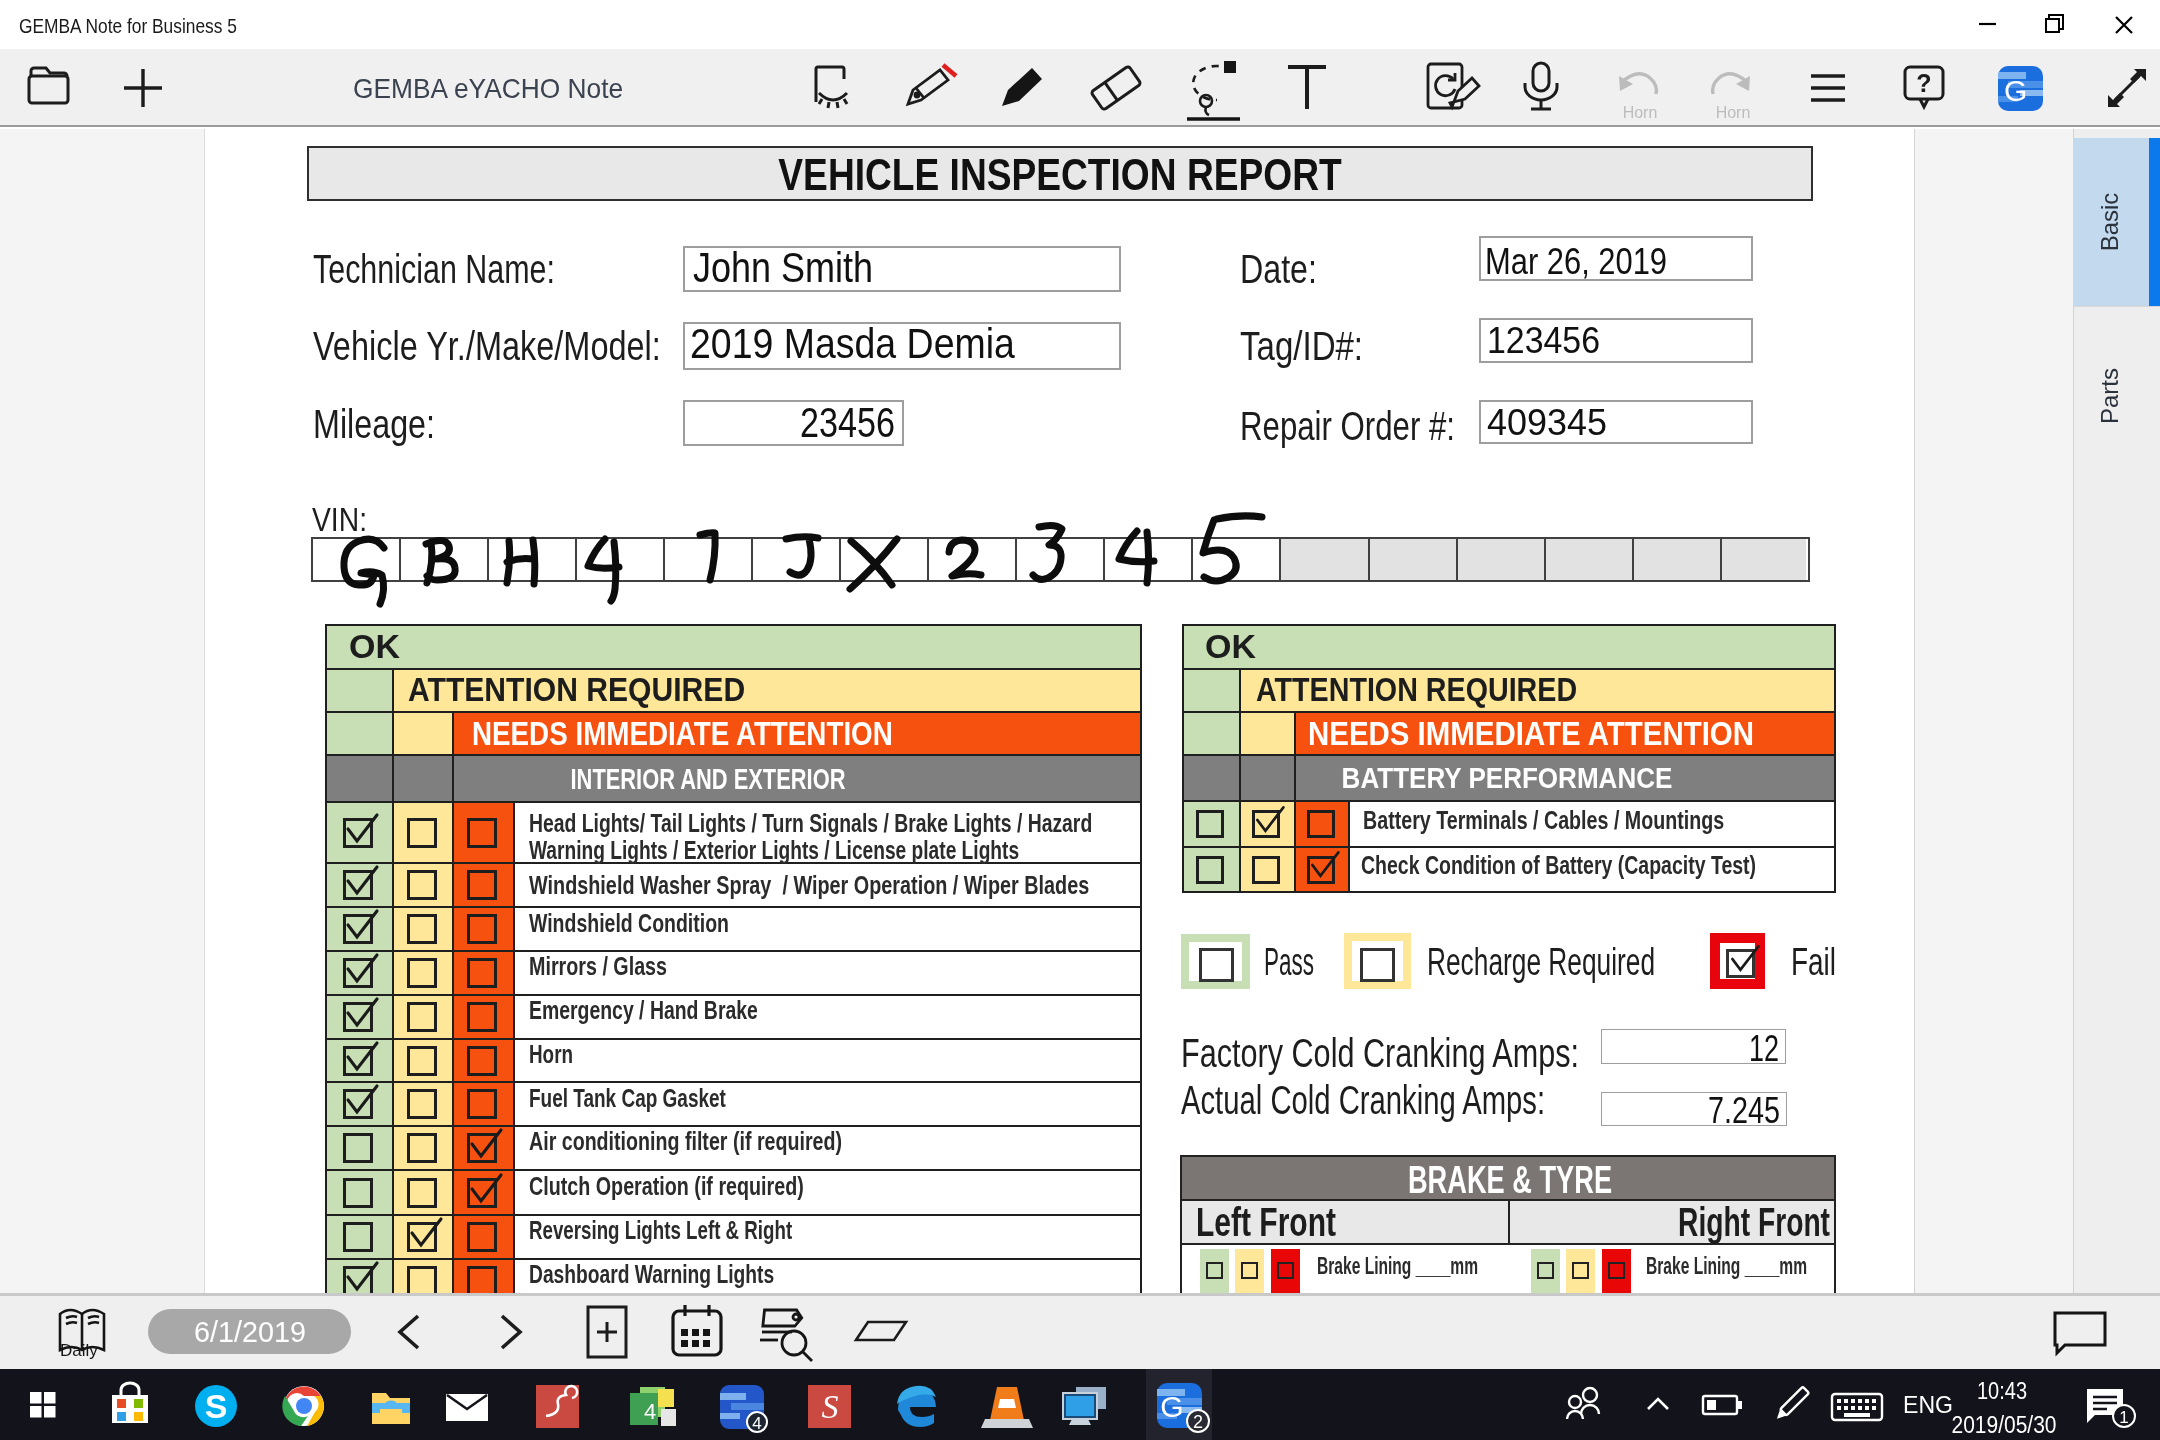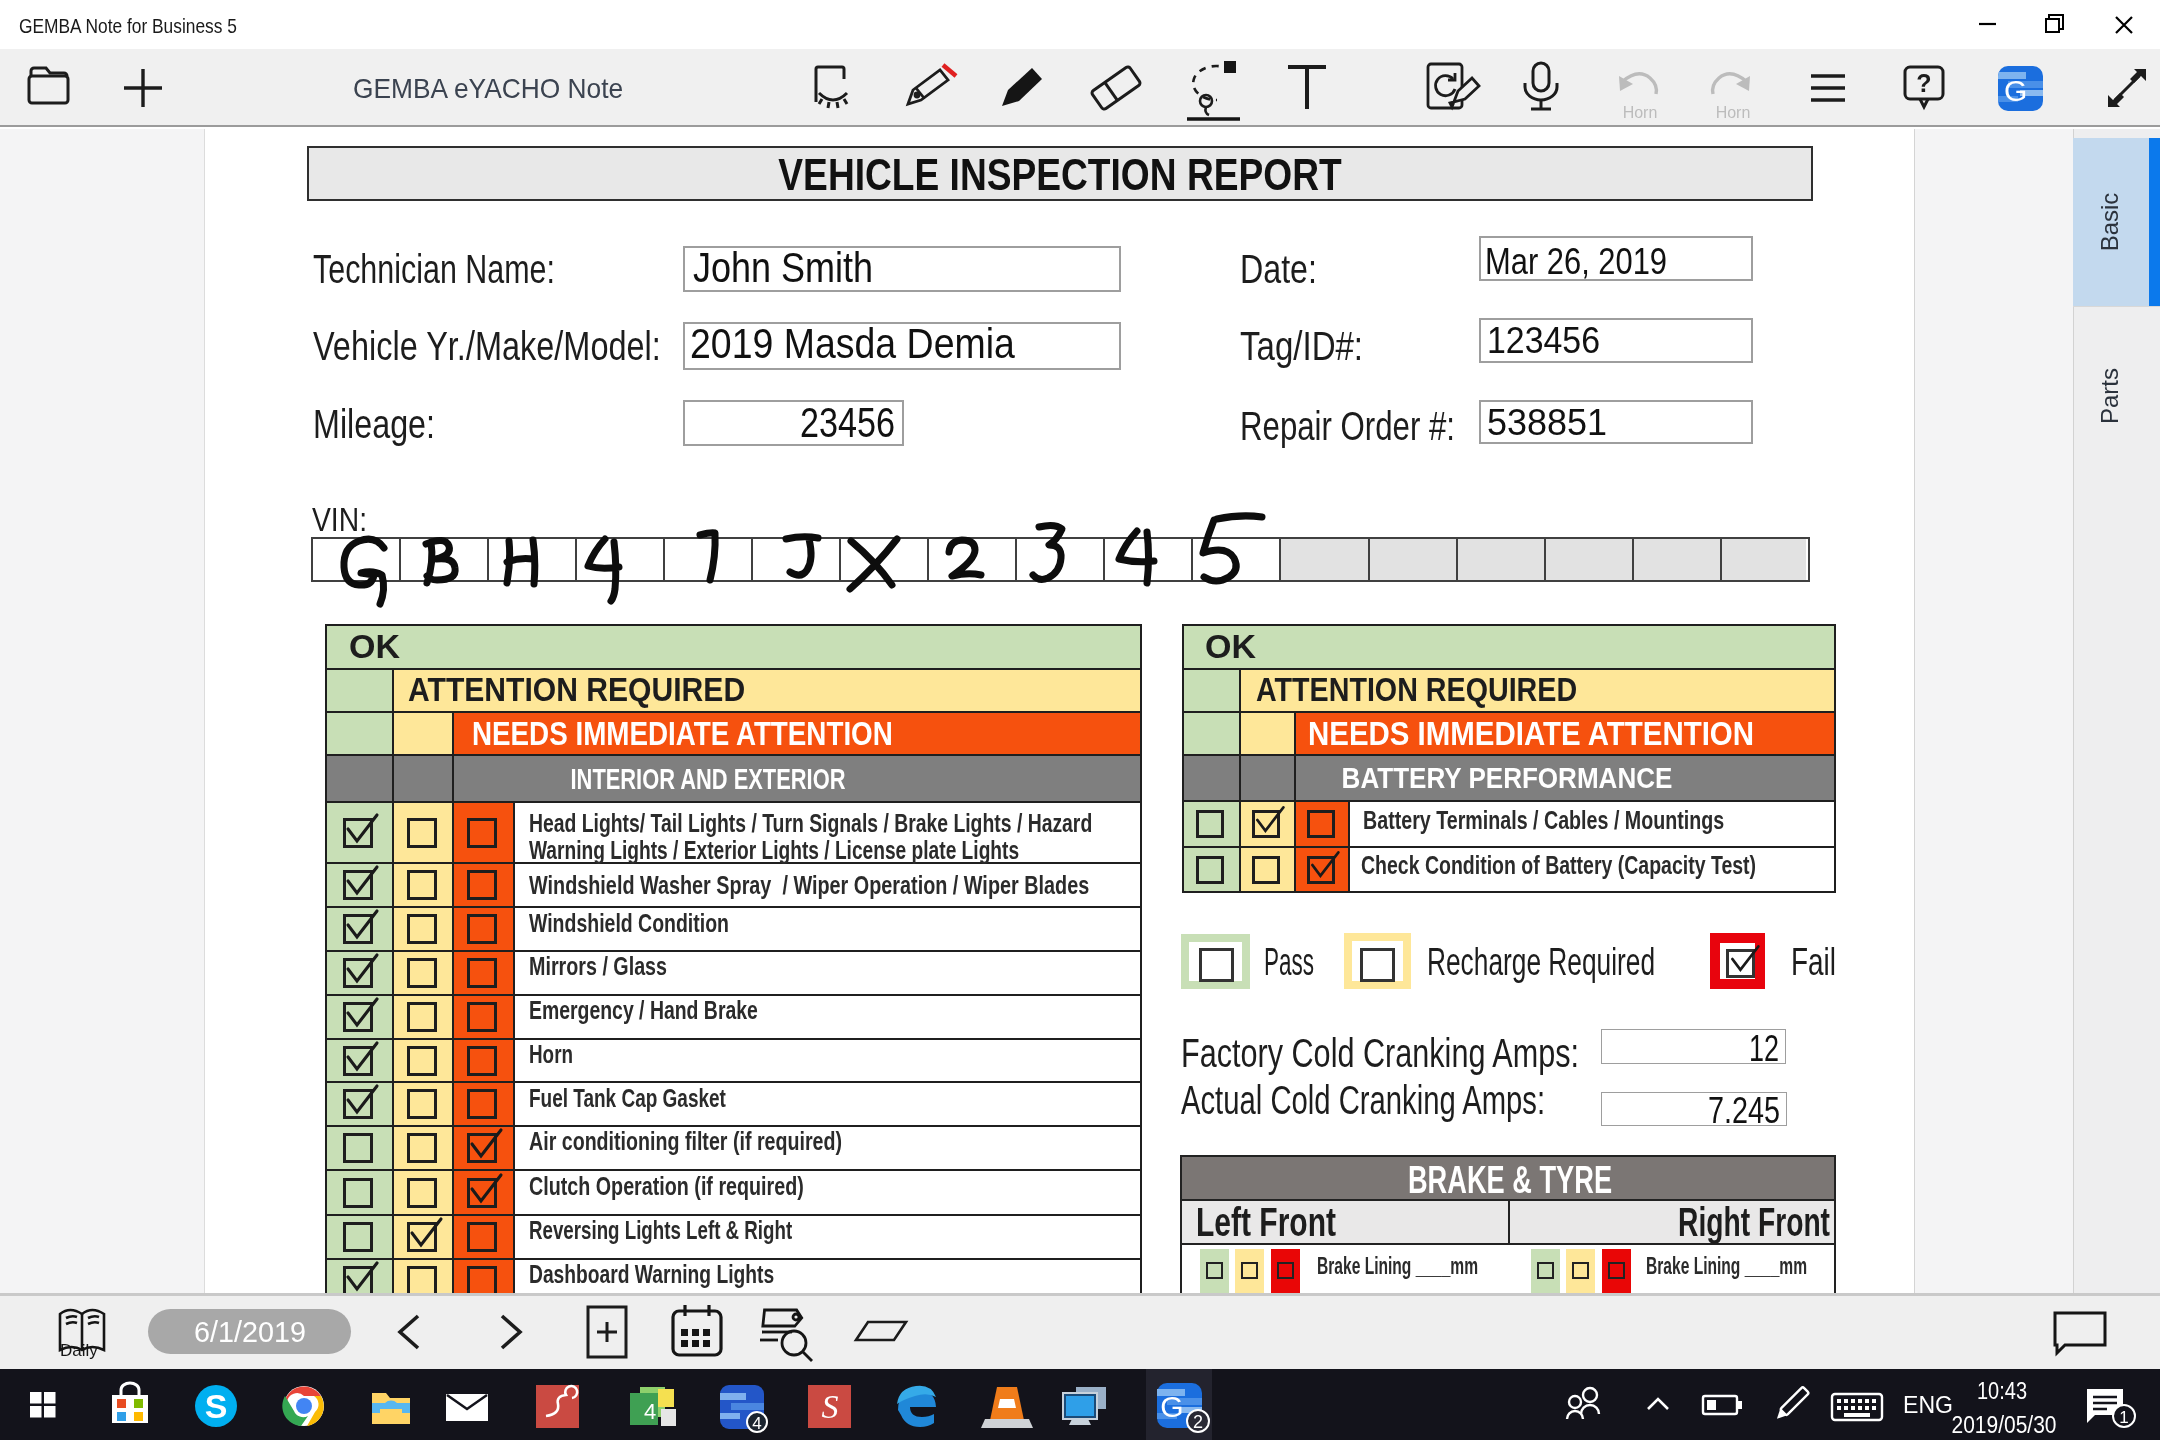--- a/index.html
+++ b/index.html
@@ -320,21 +320,21 @@
 <div class="a" style="left:313px;top:325.8px;font-size:40px;color:#1d1d1d;line-height:1;white-space:pre;z-index:8;transform:scaleX(0.812);transform-origin:0 0;">Vehicle Yr./Make/Model:</div>
 <div class="a" style="left:313px;top:403.8px;font-size:40px;color:#1d1d1d;line-height:1;white-space:pre;z-index:8;transform:scaleX(0.807);transform-origin:0 0;">Mileage:</div>
 <div class="a" style="left:1240px;top:248.8px;font-size:40px;color:#1d1d1d;line-height:1;white-space:pre;z-index:8;transform:scaleX(0.805);transform-origin:0 0;">Date:</div>
 <div class="a" style="left:1240px;top:325.8px;font-size:40px;color:#1d1d1d;line-height:1;white-space:pre;z-index:8;transform:scaleX(0.826);transform-origin:0 0;">Tag/ID#:</div>
 <div class="a" style="left:1240px;top:405.8px;font-size:40px;color:#1d1d1d;line-height:1;white-space:pre;z-index:8;transform:scaleX(0.780);transform-origin:0 0;">Repair Order #:</div>
 <div class="a" style="left:693px;top:246.55px;font-size:42px;color:#111;line-height:1;white-space:pre;z-index:8;transform:scaleX(0.857);transform-origin:0 0;">John Smith</div>
 <div class="a" style="left:690px;top:322.54999999999995px;font-size:42px;color:#111;line-height:1;white-space:pre;z-index:8;transform:scaleX(0.892);transform-origin:0 0;">2019 Masda Demia</div>
 <div class="a" style="left:295px;width:600px;text-align:right;top:401.54999999999995px;font-size:42px;color:#111;line-height:1;white-space:pre;z-index:8;transform:scaleX(0.813);transform-origin:100% 0;">23456</div>
 <div class="a" style="left:1485px;top:244.2px;font-size:36px;color:#111;line-height:1;white-space:pre;z-index:8;transform:scaleX(0.858);transform-origin:0 0;">Mar 26, 2019</div>
 <div class="a" style="left:1487px;top:323.2px;font-size:36px;color:#111;line-height:1;white-space:pre;z-index:8;transform:scaleX(0.941);transform-origin:0 0;">123456</div>
-<div class="a" style="left:1487px;top:405.2px;font-size:36px;color:#111;line-height:1;white-space:pre;z-index:8;transform:scaleX(0.999);transform-origin:0 0;">538851</div>
+<div class="a" style="left:1487px;top:405.2px;font-size:36px;color:#111;line-height:1;white-space:pre;z-index:8;transform:scaleX(0.999);transform-origin:0 0;">409345</div>
 <div class="a" style="left:312px;top:502.45px;font-size:34px;color:#1d1d1d;line-height:1;white-space:pre;z-index:8;transform:scaleX(0.832);transform-origin:0 0;">VIN:</div>
 <div class="a" style="left:349px;top:629.4499999999999px;font-size:34px;font-weight:bold;color:#1d1d1d;line-height:1;white-space:pre;z-index:8;transform:scaleX(1.000);transform-origin:0 0;">OK</div>
 <div class="a" style="left:408px;top:672.4499999999999px;font-size:34px;font-weight:bold;color:#1d1d1d;line-height:1;white-space:pre;z-index:8;transform:scaleX(0.885);transform-origin:0 0;">ATTENTION REQUIRED</div>
 <div class="a" style="left:472px;top:715.9499999999999px;font-size:34px;font-weight:bold;color:#fff;line-height:1;white-space:pre;z-index:8;transform:scaleX(0.817);transform-origin:0 0;">NEEDS IMMEDIATE ATTENTION</div>
 <div class="a" style="left:108px;width:1200px;text-align:center;top:764.9749999999999px;font-size:29px;font-weight:bold;color:#fff;line-height:1;white-space:pre;z-index:8;transform:scaleX(0.754);transform-origin:50% 0;">INTERIOR AND EXTERIOR</div>
 <div class="a" style="left:529px;top:809.95px;font-size:26px;font-weight:bold;color:#2b2b2b;line-height:1;white-space:pre;z-index:8;transform:scaleX(0.745);transform-origin:0 0;">Head Lights/ Tail Lights / Turn Signals / Brake Lights / Hazard</div>
 <div class="a" style="left:529px;top:836.95px;font-size:26px;font-weight:bold;color:#2b2b2b;line-height:1;white-space:pre;z-index:8;transform:scaleX(0.737);transform-origin:0 0;">Warning Lights / Exterior Lights / License plate Lights</div>
 <div class="a" style="left:529px;top:871.95px;font-size:26px;font-weight:bold;color:#2b2b2b;line-height:1;white-space:pre;z-index:8;transform:scaleX(0.762);transform-origin:0 0;">Windshield Washer Spray  / Wiper Operation / Wiper Blades</div>
 <div class="a" style="left:529px;top:909.95px;font-size:26px;font-weight:bold;color:#2b2b2b;line-height:1;white-space:pre;z-index:8;transform:scaleX(0.749);transform-origin:0 0;">Windshield Condition</div>
 <div class="a" style="left:529px;top:952.95px;font-size:26px;font-weight:bold;color:#2b2b2b;line-height:1;white-space:pre;z-index:8;transform:scaleX(0.758);transform-origin:0 0;">Mirrors / Glass</div>

